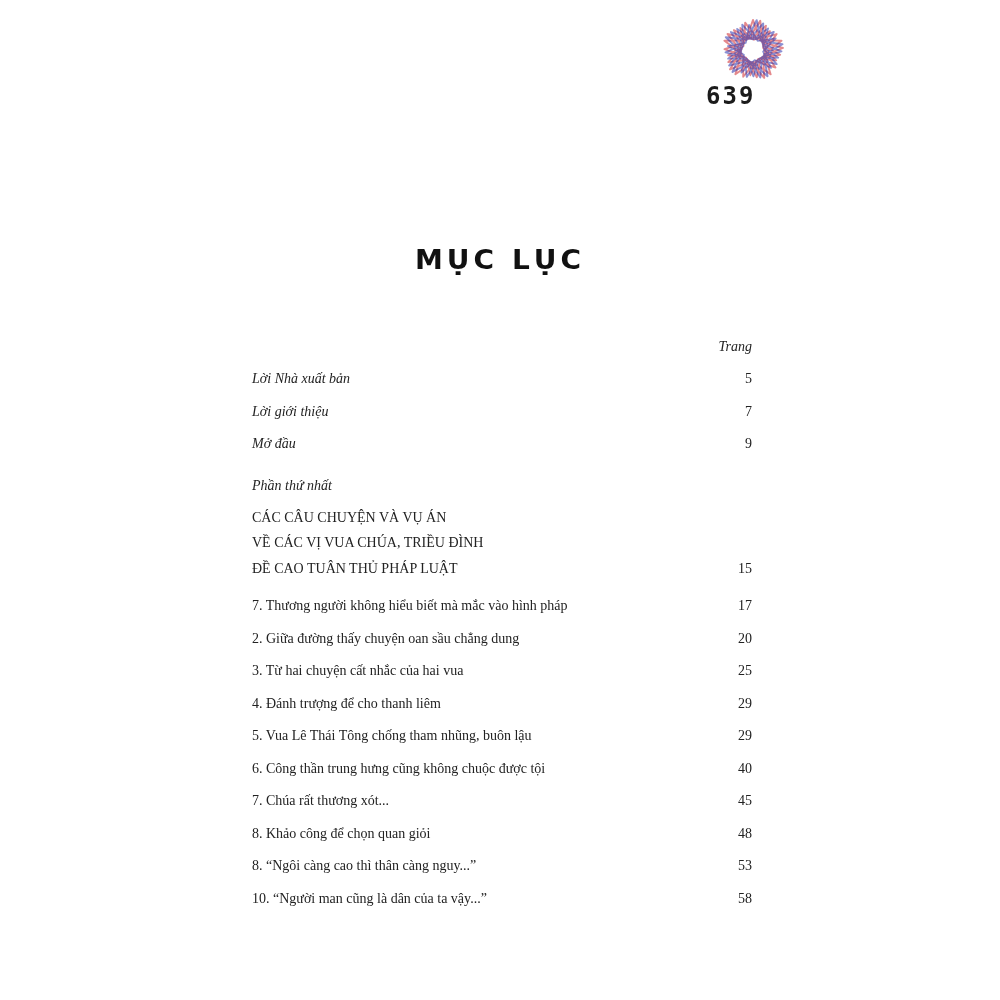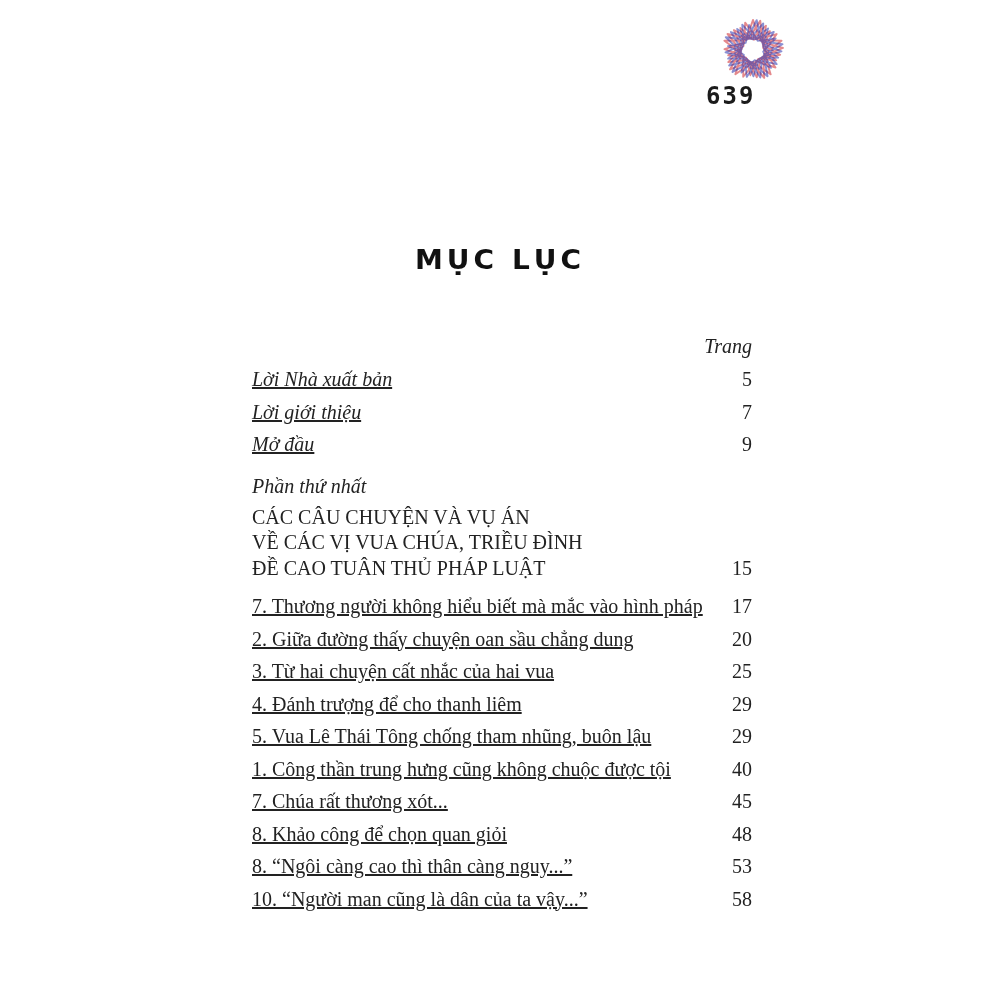--- a/index.html
+++ b/index.html
@@ -58,36 +58,36 @@
     color: #111111;
     transform: scaleY(0.92);
   }
 
   
   .toc {
     position: absolute;
     left: 252px;
     top: 330px;
     width: 500px;
-    font-size: 20px;
+    font-size: 14px;
   }
   .trang-row {
     height: 33px;
     line-height: 33px;
     text-align: right;
     font-style: italic;
   }
   .toc-row {
     display: flex;
     justify-content: space-between;
     align-items: baseline;
     height: 32.5px;
     line-height: 32.5px;
   }
-  .toc-row .label { white-space: nowrap; text-decoration: underline; }
+  .toc-row .label { white-space: nowrap; }
   .toc-row .pagenum { text-align: right; }
   .front .label { font-style: italic; }
 
   .section {
     margin-top: 10px;
     position: relative;
   }
   .section .part {
     text-align: left;
     font-style: italic;
@@ -180,21 +180,21 @@
       </div>
       <div class="toc-row">
         <span class="label">4. Đánh trượng để cho thanh liêm</span>
         <span class="pagenum">29</span>
       </div>
       <div class="toc-row">
         <span class="label">5. Vua Lê Thái Tông chống tham nhũng, buôn lậu</span>
         <span class="pagenum">29</span>
       </div>
       <div class="toc-row">
-        <span class="label">1. Công thần trung hưng cũng không chuộc được tội</span>
+        <span class="label">6. Công thần trung hưng cũng không chuộc được tội</span>
         <span class="pagenum">40</span>
       </div>
       <div class="toc-row">
         <span class="label">7. Chúa rất thương xót...</span>
         <span class="pagenum">45</span>
       </div>
       <div class="toc-row">
         <span class="label">8. Khảo công để chọn quan giỏi</span>
         <span class="pagenum">48</span>
       </div>

